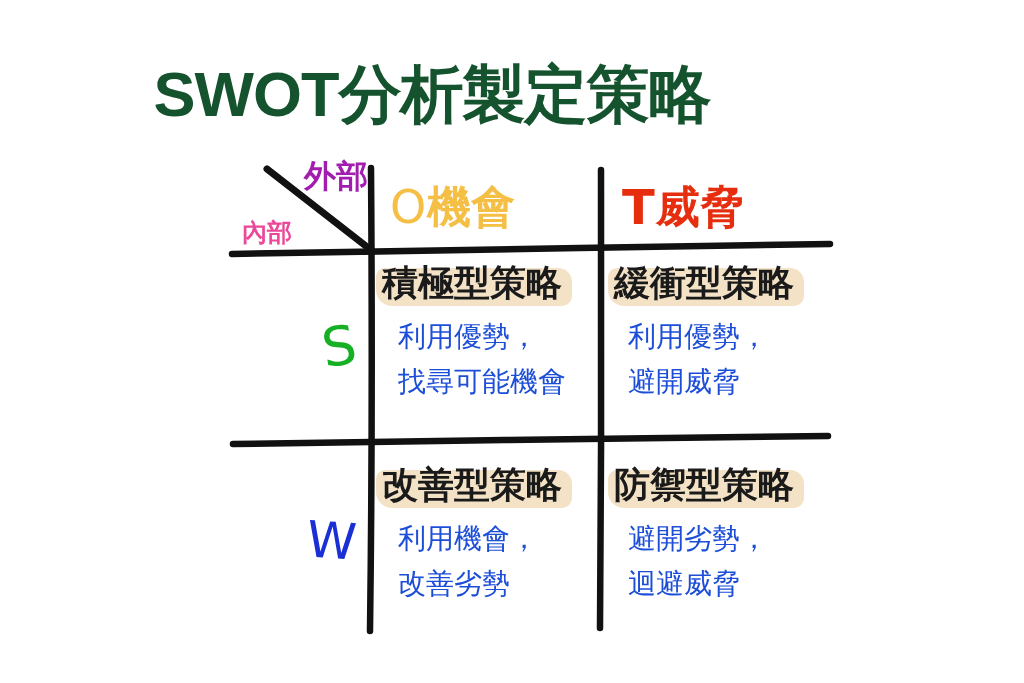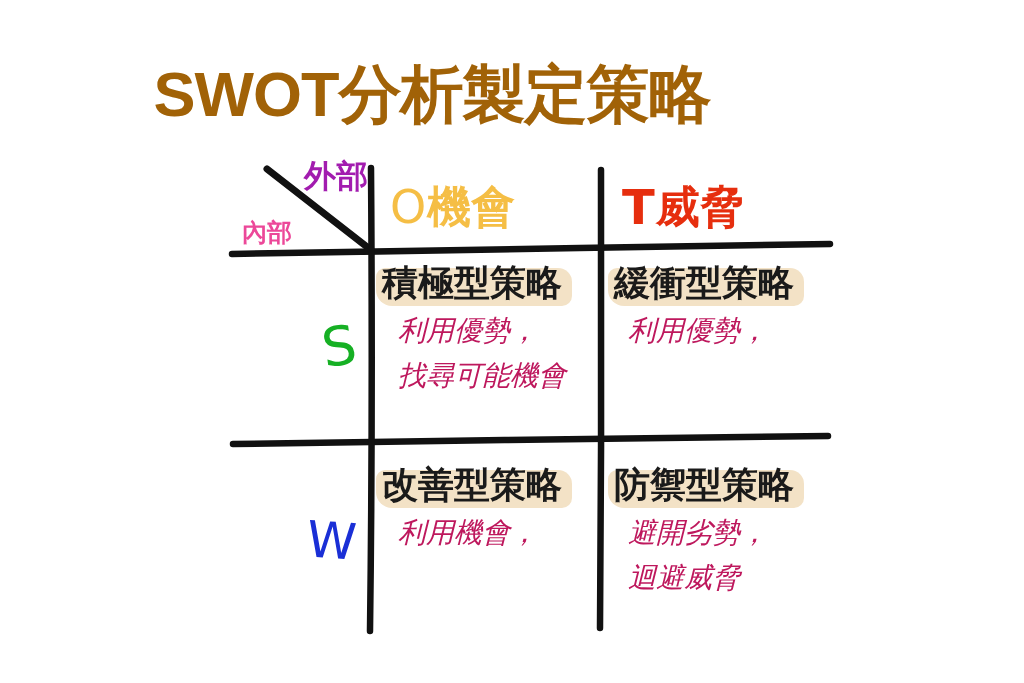--- a/index.html
+++ b/index.html
@@ -25,21 +25,21 @@
   #title {
     position: absolute;
     left: 0;
     top: 58px;
     width: 864px;
     text-align: center;
     font-size: 63px;
     line-height: 72px;
     font-weight: 700;
     letter-spacing: -1px;
-    color: #a16207;
+    color: #14532d;
     white-space: nowrap;
   }
 
   
   #lines {
     position: absolute;
     left: 0;
     top: 0;
     width: 1024px;
     height: 683px;
@@ -154,27 +154,26 @@
   }
   .cell .heading {
     position: relative;
     font-size: 36px;
     line-height: 42px;
     font-weight: 700;
     color: #1a1a1a;
     white-space: nowrap;
   }
   .cell .body {
-    margin-top: 4px;
+    margin-top: 10px;
     margin-left: 16px;
     font-size: 28px;
     line-height: 45px;
     font-weight: 500;
-    color: #be185d;
-    font-style: italic;
+    color: #1d4ed8;
   }
   .cell .body div { white-space: nowrap; }
 
   #cell-so { left: 382px; top: 262px; width: 212px; }
   #cell-st { left: 614px; top: 262px; width: 212px; }
   #cell-wo { left: 382px; top: 464px; width: 212px; }
   #cell-wt { left: 614px; top: 464px; width: 212px; }
 
   #cell-st .body, #cell-wt .body { margin-left: 14px; }
 </style>
@@ -232,30 +231,32 @@
     </div>
   </div>
 
   <div id="cell-st" class="cell">
     <div class="heading-wrap">
       <span class="hl"></span>
       <span class="heading">緩衝型策略</span>
     </div>
     <div class="body">
       <div>利用優勢，</div>
+      <div>避開威脅</div>
     </div>
   </div>
 
   <div id="cell-wo" class="cell">
     <div class="heading-wrap">
       <span class="hl"></span>
       <span class="heading">改善型策略</span>
     </div>
     <div class="body">
       <div>利用機會，</div>
+      <div>改善劣勢</div>
     </div>
   </div>
 
   <div id="cell-wt" class="cell">
     <div class="heading-wrap">
       <span class="hl"></span>
       <span class="heading">防禦型策略</span>
     </div>
     <div class="body">
       <div>避開劣勢，</div>

